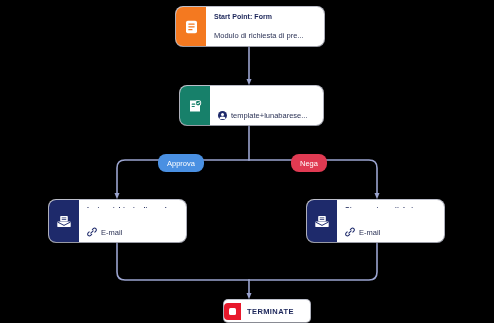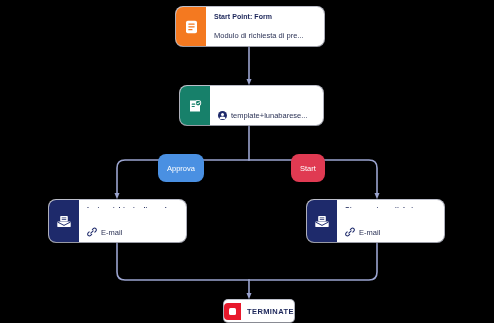--- a/index.html
+++ b/index.html
@@ -87,21 +87,21 @@
   #node-left    { left: 49px;  top: 200px; width: 137px; height: 42px; }
   #node-right   { left: 307px; top: 200px; width: 137px; height: 42px; }
 
   .icon-orange { background: #f47920; }
   .icon-teal   { background: #17806a; }
   .icon-navy   { background: #1e2a6b; }
 
   
   .pill {
     position: absolute;
-    height: 28px;
+    height: 18px;
     border-radius: 8px;
     display: flex;
     align-items: center;
     justify-content: center;
     font-size: 7.5px;
     color: #ffffff;
     padding: 0 9px;
     z-index: 6;
     white-space: nowrap;
   }
@@ -111,21 +111,21 @@
   
   #node-terminate {
     position: absolute;
     left: 224px; top: 300px;
     height: 22px;
     display: flex;
     align-items: center;
     background: #ffffff;
     border-radius: 4px;
     box-shadow: 0 1px 2px rgba(0,0,0,0.4), 0 0 0 1px rgba(215,218,232,0.9);
-    padding-right: 0;
+    padding-right: 16px;
     z-index: 6;
   }
   .term-square {
     width: 17px; height: 17px;
     background: #e8192c;
     border-radius: 4px 0 0 4px;
     display: flex;
     align-items: center;
     justify-content: center;
     flex: 0 0 17px;
@@ -205,21 +205,21 @@
           <circle cx="5" cy="5" r="5" fill="#1e2a6b"></circle>
           <circle cx="5" cy="3.8" r="1.7" fill="#ffffff"></circle>
           <path d="M1.7,8.8 a3.3,2.7 0 0 1 6.6,0 z" fill="#ffffff"></path>
         </svg>
         <span class="sub-text">template+lunabarese...</span>
       </div>
     </div>
   </div>
 
   <div class="pill" id="pill-approve">Approva</div>
-  <div class="pill" id="pill-deny">Start</div>
+  <div class="pill" id="pill-deny">Nega</div>
 
   <div class="node" id="node-left">
     <div class="node-icon icon-navy">
       <svg width="14" height="13" viewBox="0 0 14 13" xmlns="http://www.w3.org/2000/svg">
         <rect x="3.2" y="1.0" width="7.6" height="5.2" rx="0.8" fill="#ffffff"></rect>
         <rect x="4.6" y="2.5" width="4.8" height="0.75" rx="0.37" fill="#1e2a6b"></rect>
         <rect x="4.6" y="4.2" width="4.8" height="0.75" rx="0.37" fill="#1e2a6b"></rect>
         <path d="M1.2,6.6 h11.6 a0.9,0.9 0 0 1 0.9,0.9 v3.7 a0.9,0.9 0 0 1 -0.9,0.9
                  h-11.6 a0.9,0.9 0 0 1 -0.9,-0.9 v-3.7 a0.9,0.9 0 0 1 0.9,-0.9 z" fill="#ffffff"></path>
         <path d="M0.7,7.1 L7,10.4 L13.3,7.1" stroke="#1e2a6b" stroke-width="1.05" fill="none" stroke-linejoin="round"></path>

